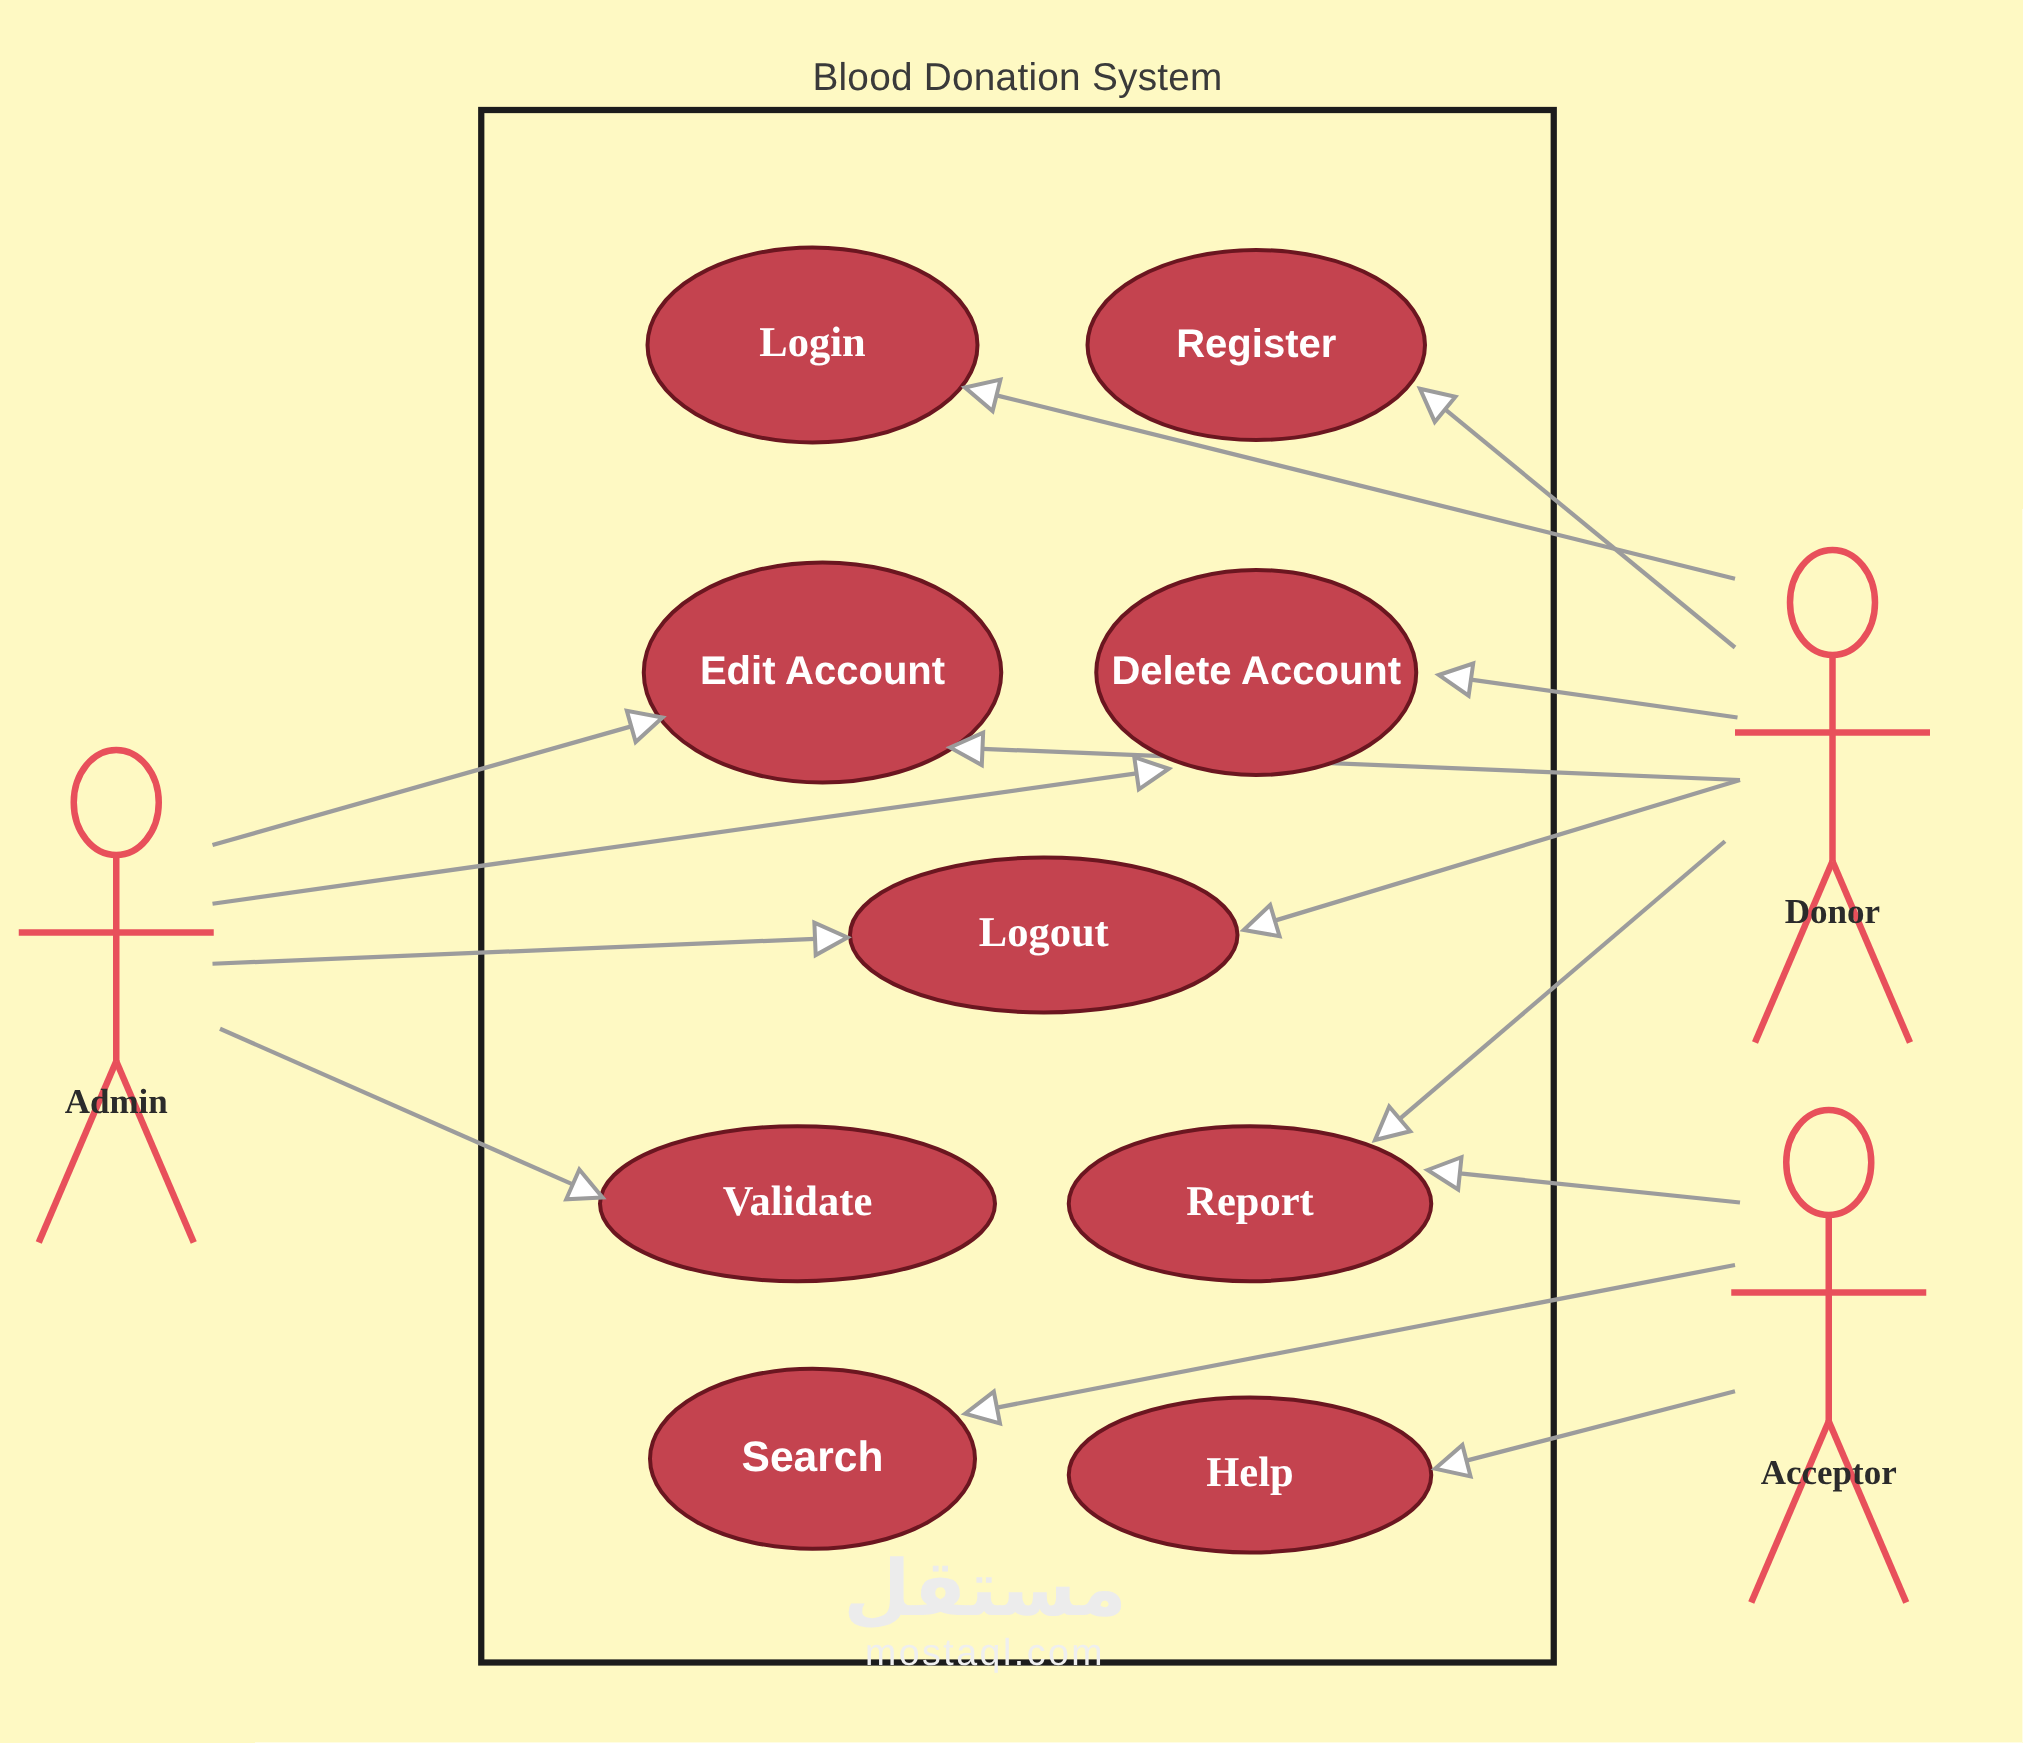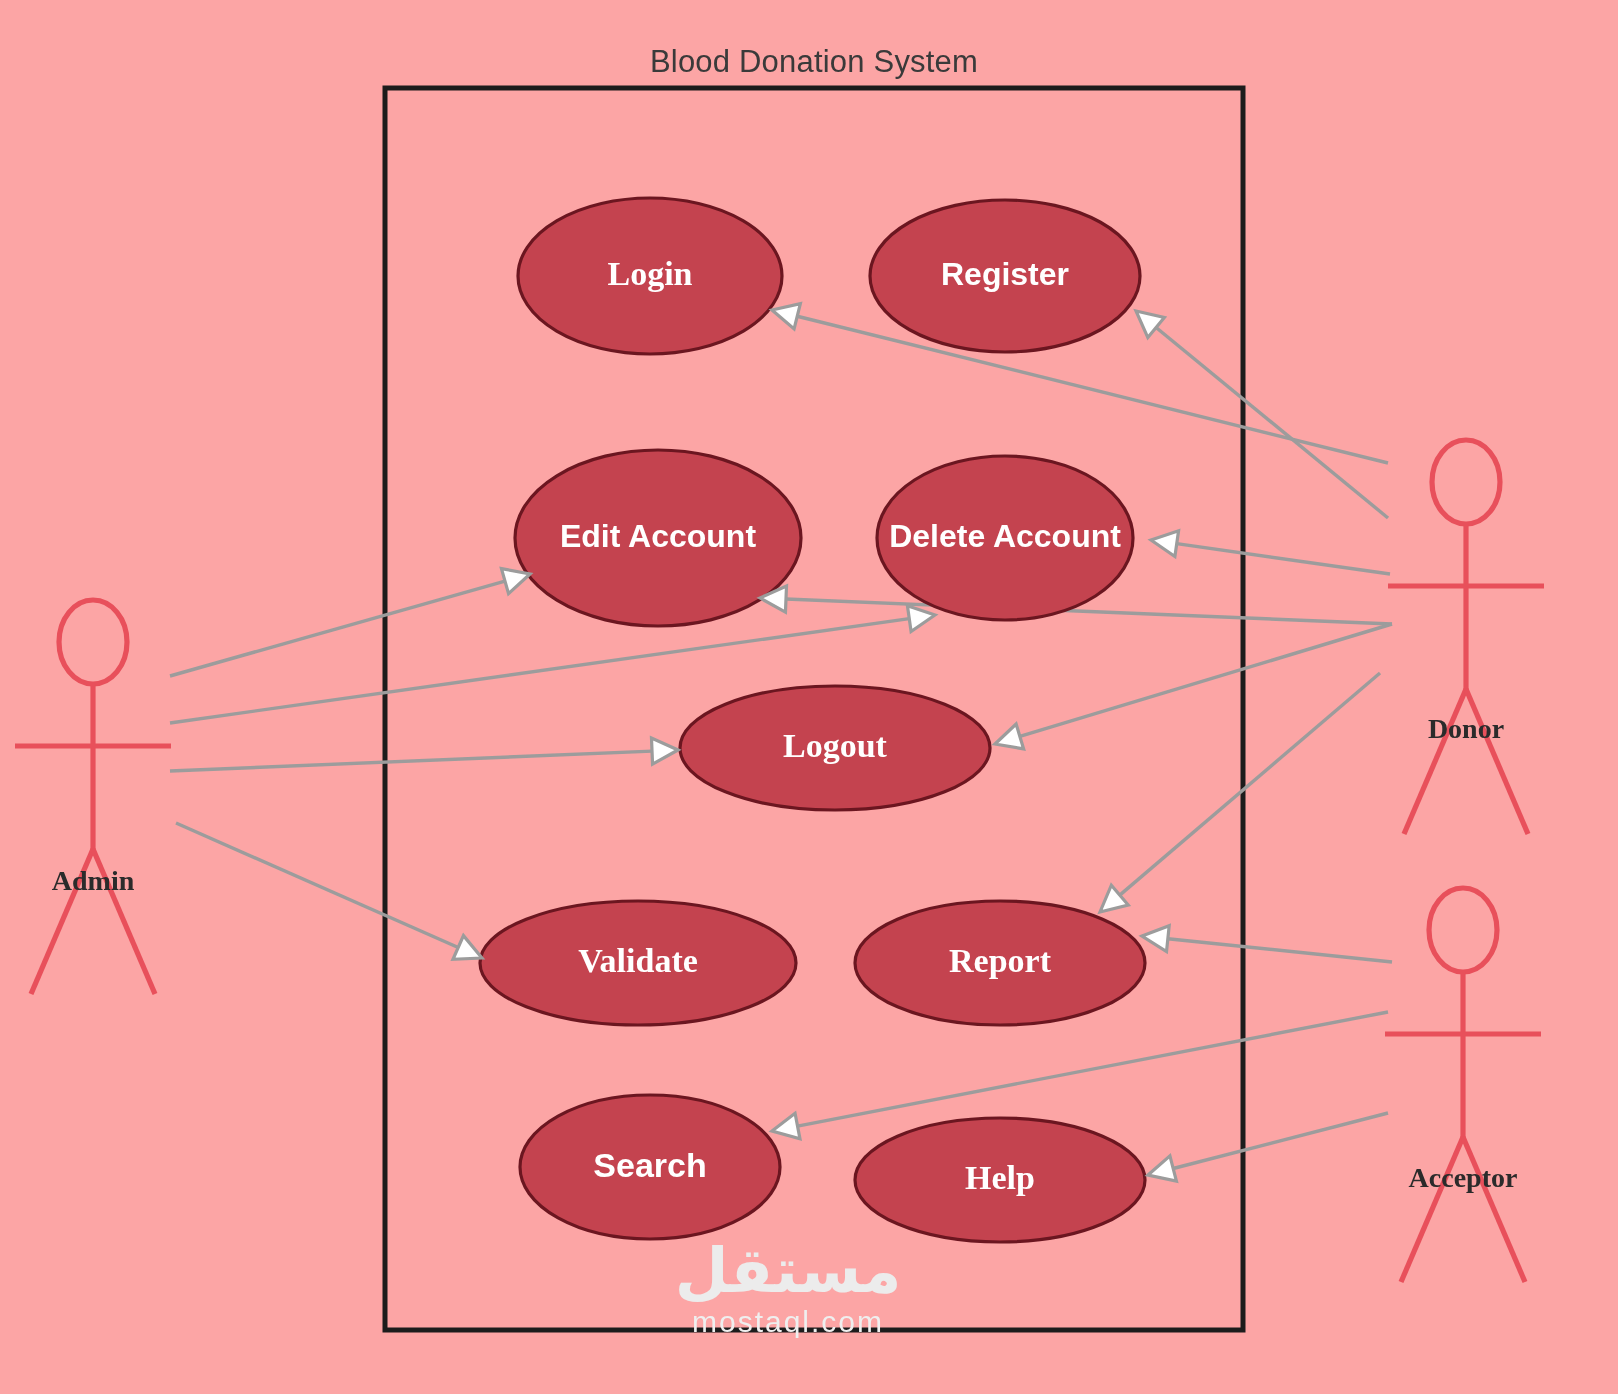--- a/index.html
+++ b/index.html
@@ -4,21 +4,21 @@
 <style>
   html, body {
     margin: 0;
     padding: 0;
     background: #ffffff;
   }
   #stage {
     position: relative;
     width: 1618px;
     height: 1394px;
-    background: #fca5a5;
+    background: #fef9c3;
     overflow: hidden;
     font-family: "Liberation Serif", serif;
   }
   #diagram {
     position: absolute;
     top: 0;
     left: 0;
     width: 1618px;
     height: 1394px;
   }

